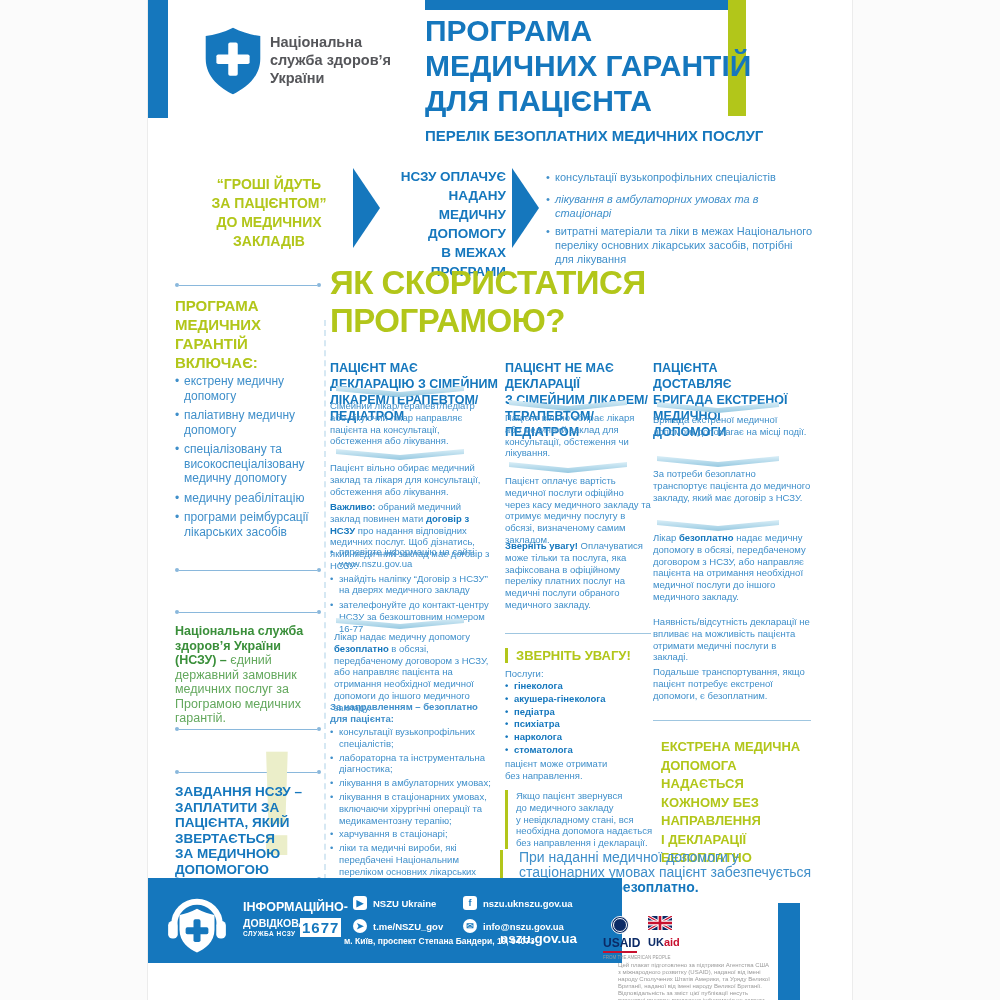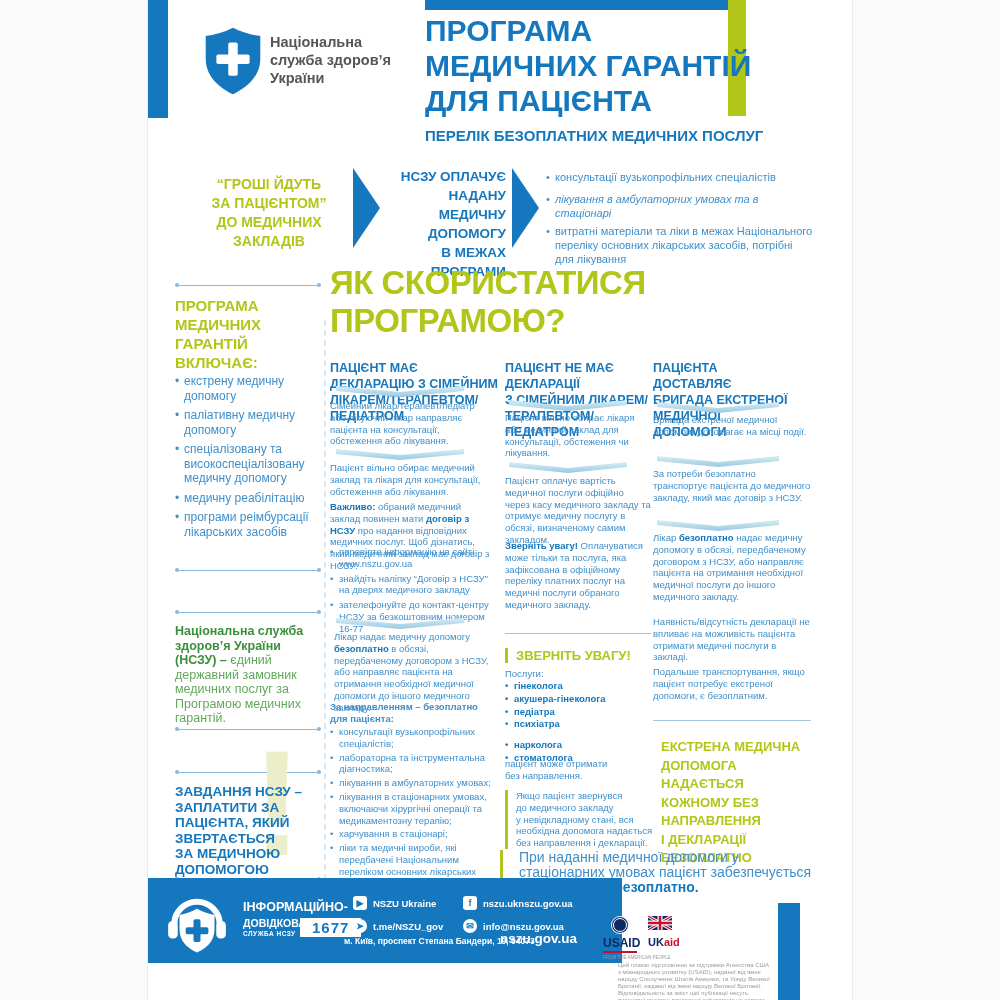--- a/index.html
+++ b/index.html
@@ -24,21 +24,21 @@
   .b::before{content:"\2022";position:absolute;left:0;top:0;}
   .colhead{color:#1577bd;font-weight:bold;font-size:12.5px;line-height:16px;margin-top:44px;}
   .hline{height:1px;background:#9fc6e0;}
   .attn-bar{border-left:3px solid #b2c61a;padding-left:8px;}
   .excl{color:#ebeec9;font-weight:bold;font-size:150px;line-height:150px;}
   .footer-band{background:#1577bd;color:#fff;}
   .fico{width:14px;height:14px;background:#fff;border-radius:3px;color:#1577bd;font-size:9px;font-weight:bold;
         display:inline-flex;align-items:center;justify-content:center;margin-right:6px;flex:none;}
   .fico.round{border-radius:50%;}
   .frow{display:flex;align-items:center;font-size:9.5px;font-weight:bold;color:#fff;margin-bottom:9px;}
-  .hotnum{background:#fff;color:#1577bd;font-weight:bold;font-size:15px;padding:1px 12px;letter-spacing:1px;}
+  .hotnum{background:#fff;color:#1577bd;font-weight:bold;font-size:15px;padding:1px 2px;letter-spacing:1px;}
   .legal{color:#9a9a9a;font-size:6px;line-height:7px;}
   .seal{width:18px;height:18px;border-radius:50%;background:#0b2a66;border:3px double #fff;box-sizing:border-box;}
 </style>
 </head>
 <body>
 
 <div class="page">
 
   <div class="abs bar-blue" style="left:277px;top:0;width:308px;height:10px;"></div>
   <div class="abs bar-blue" style="left:0;top:0;width:20px;height:118px;"></div>
@@ -166,21 +166,21 @@
     <div class="abs bodytxt" style="left:0;top:540px;width:146px;">
       <b class="blue">Зверніть увагу!</b><span> Оплачуватися може тільки та послуга, яка зафіксована в офіційному переліку платних послуг на медичні послуги обраного медичного закладу.</span>
     </div>
     <div class="abs hline" style="left:0;top:633px;width:146px;"></div>
     <div class="abs attn-bar olive" style="left:0;top:648px;font-size:13px;font-weight:bold;">ЗВЕРНІТЬ УВАГУ!</div>
     <div class="abs bodytxt" style="left:0;top:668px;width:146px;">Послуги:</div>
     <div class="abs bodytxt" style="left:0;top:680px;width:146px;font-weight:bold;color:#1577bd;">
       <div class="b" style="margin-bottom:1px;">гінеколога</div>
       <div class="b" style="margin-bottom:1px;">акушера-гінеколога</div>
       <div class="b" style="margin-bottom:1px;">педіатра</div>
-      <div class="b" style="margin-bottom:9px;">психіатра</div>
+      <div class="b" style="margin-bottom:1px;">психіатра</div>
       <div class="b" style="margin-bottom:1px;">нарколога</div>
       <div class="b">стоматолога</div>
     </div>
     <div class="abs bodytxt ml" style="left:0;top:758px;width:146px;">пацієнт може отримати
 без направлення.</div>
     <div class="abs bodytxt ml attn-bar" style="left:0;top:790px;width:140px;">Якщо пацієнт звернувся
 до медичного закладу
 у невідкладному стані, вся
 необхідна допомога надається
 без направлення і декларації.</div>

